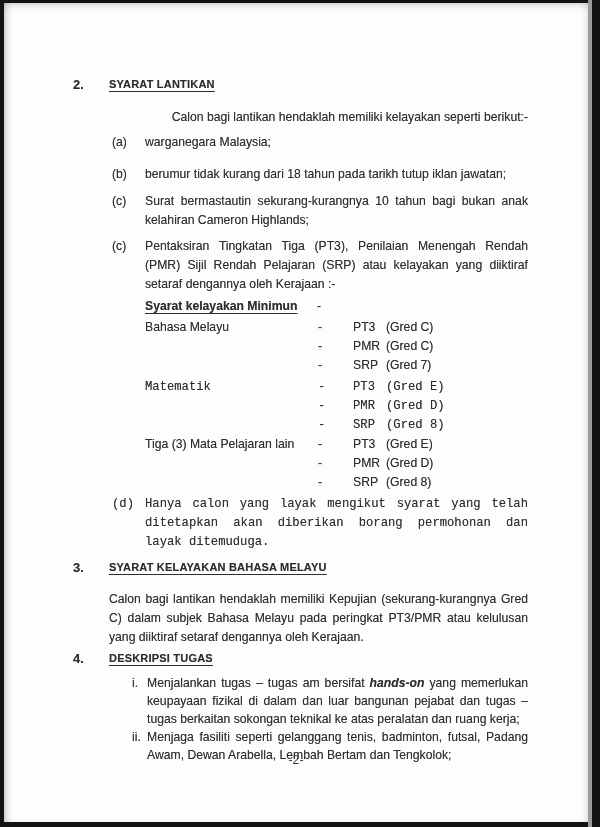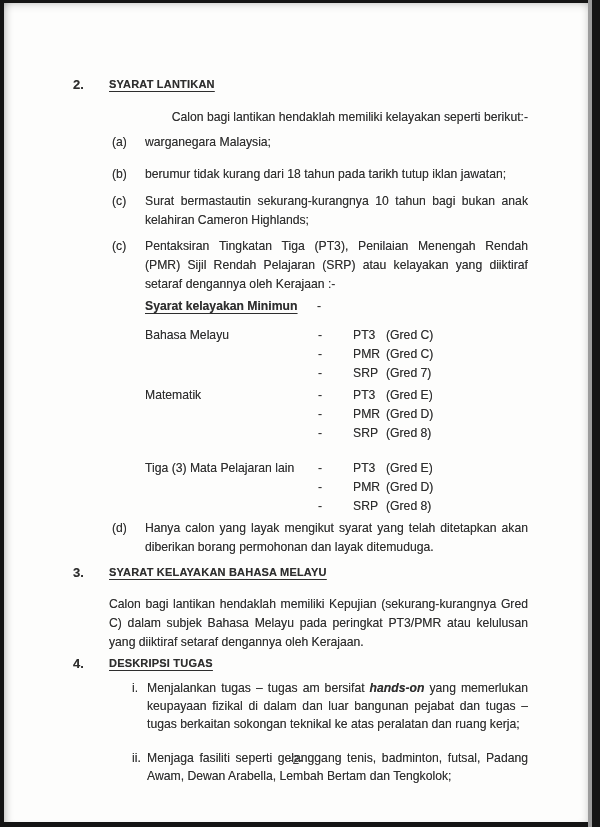--- a/index.html
+++ b/index.html
@@ -41,24 +41,24 @@
     letter-spacing: 0.2px;
   }
   .intro { margin: 14px 0 0 36px; text-align: right; }
   .sub-item { display: flex; margin-left: 39px; }
   .sub-label { width: 33px; flex: none; }
   .sub-text { flex: 1; text-align: justify; max-width: 386px; }
   .m6  { margin-top: 6px; }
   .m13 { margin-top: 13px; }
   .m8  { margin-top: 8px; }
   .m7  { margin-top: 7px; }
-  .m3  { margin-top: 3px; }
-  .m10 { margin-top: 10px; }
+  .m3  { margin-top: 3px; font-family: Liberation Mono, monospace; }
+  .m10 { margin-top: 2px; }
   .m2  { margin-top: 2px; }
-  .m0  { margin-top: 16px; }
+  .m0  { margin-top: 0; }
   .min-row { position: relative; margin-left: 72px; margin-top: 3px; }
   .min-title {
     font-weight: bold;
     text-decoration: underline;
     text-decoration-thickness: 1.3px;
     text-underline-offset: 2.5px;
   }
   .min-dash { position: absolute; left: 172px; top: 0; }
   .subject-block { display: flex; margin-left: 72px; }
   .subject-name { width: 173px; flex: none; }

